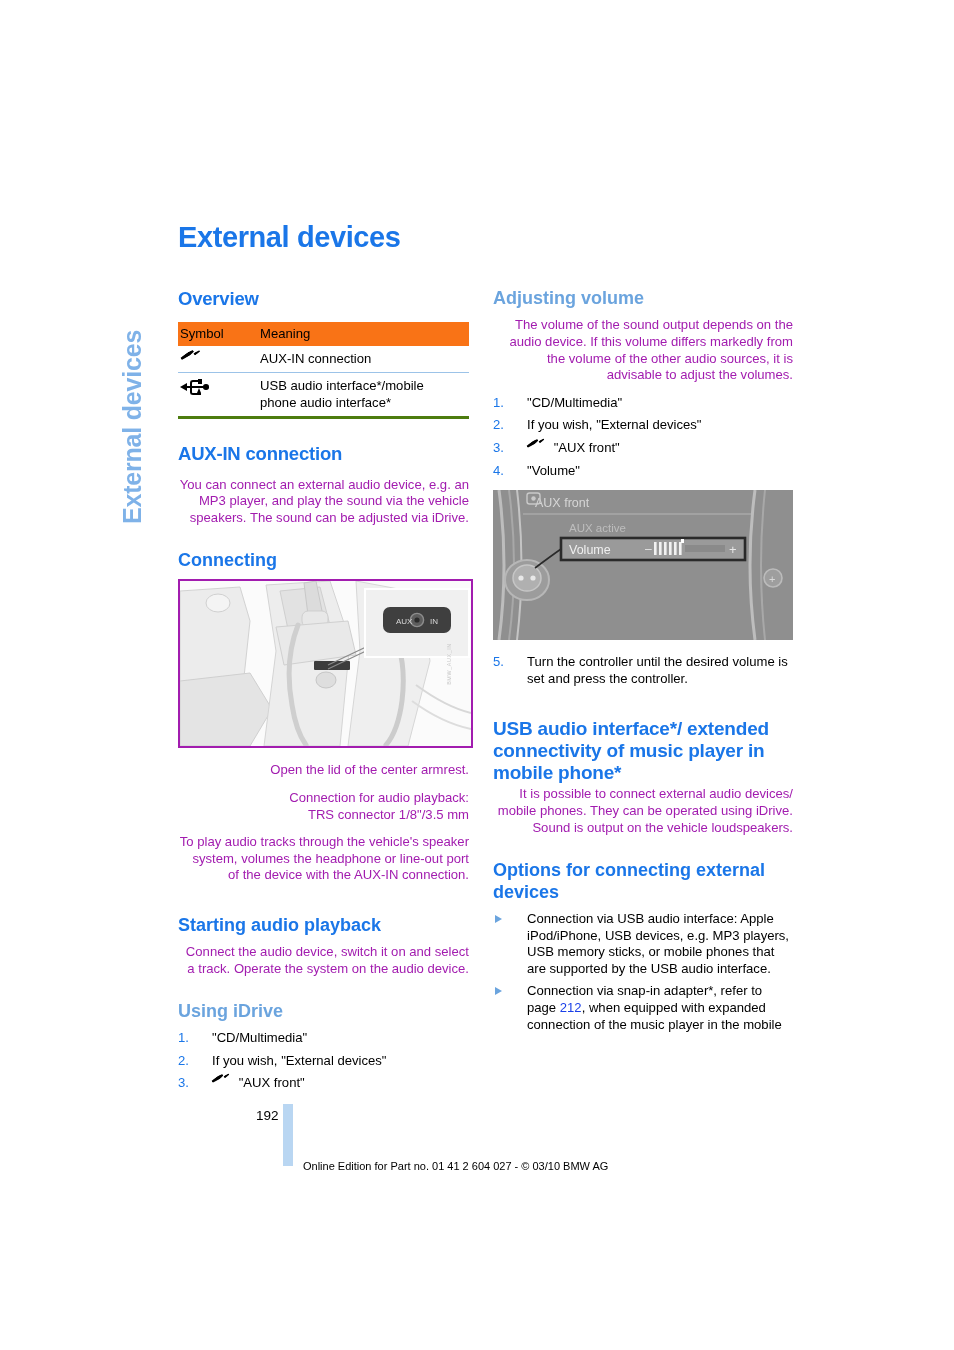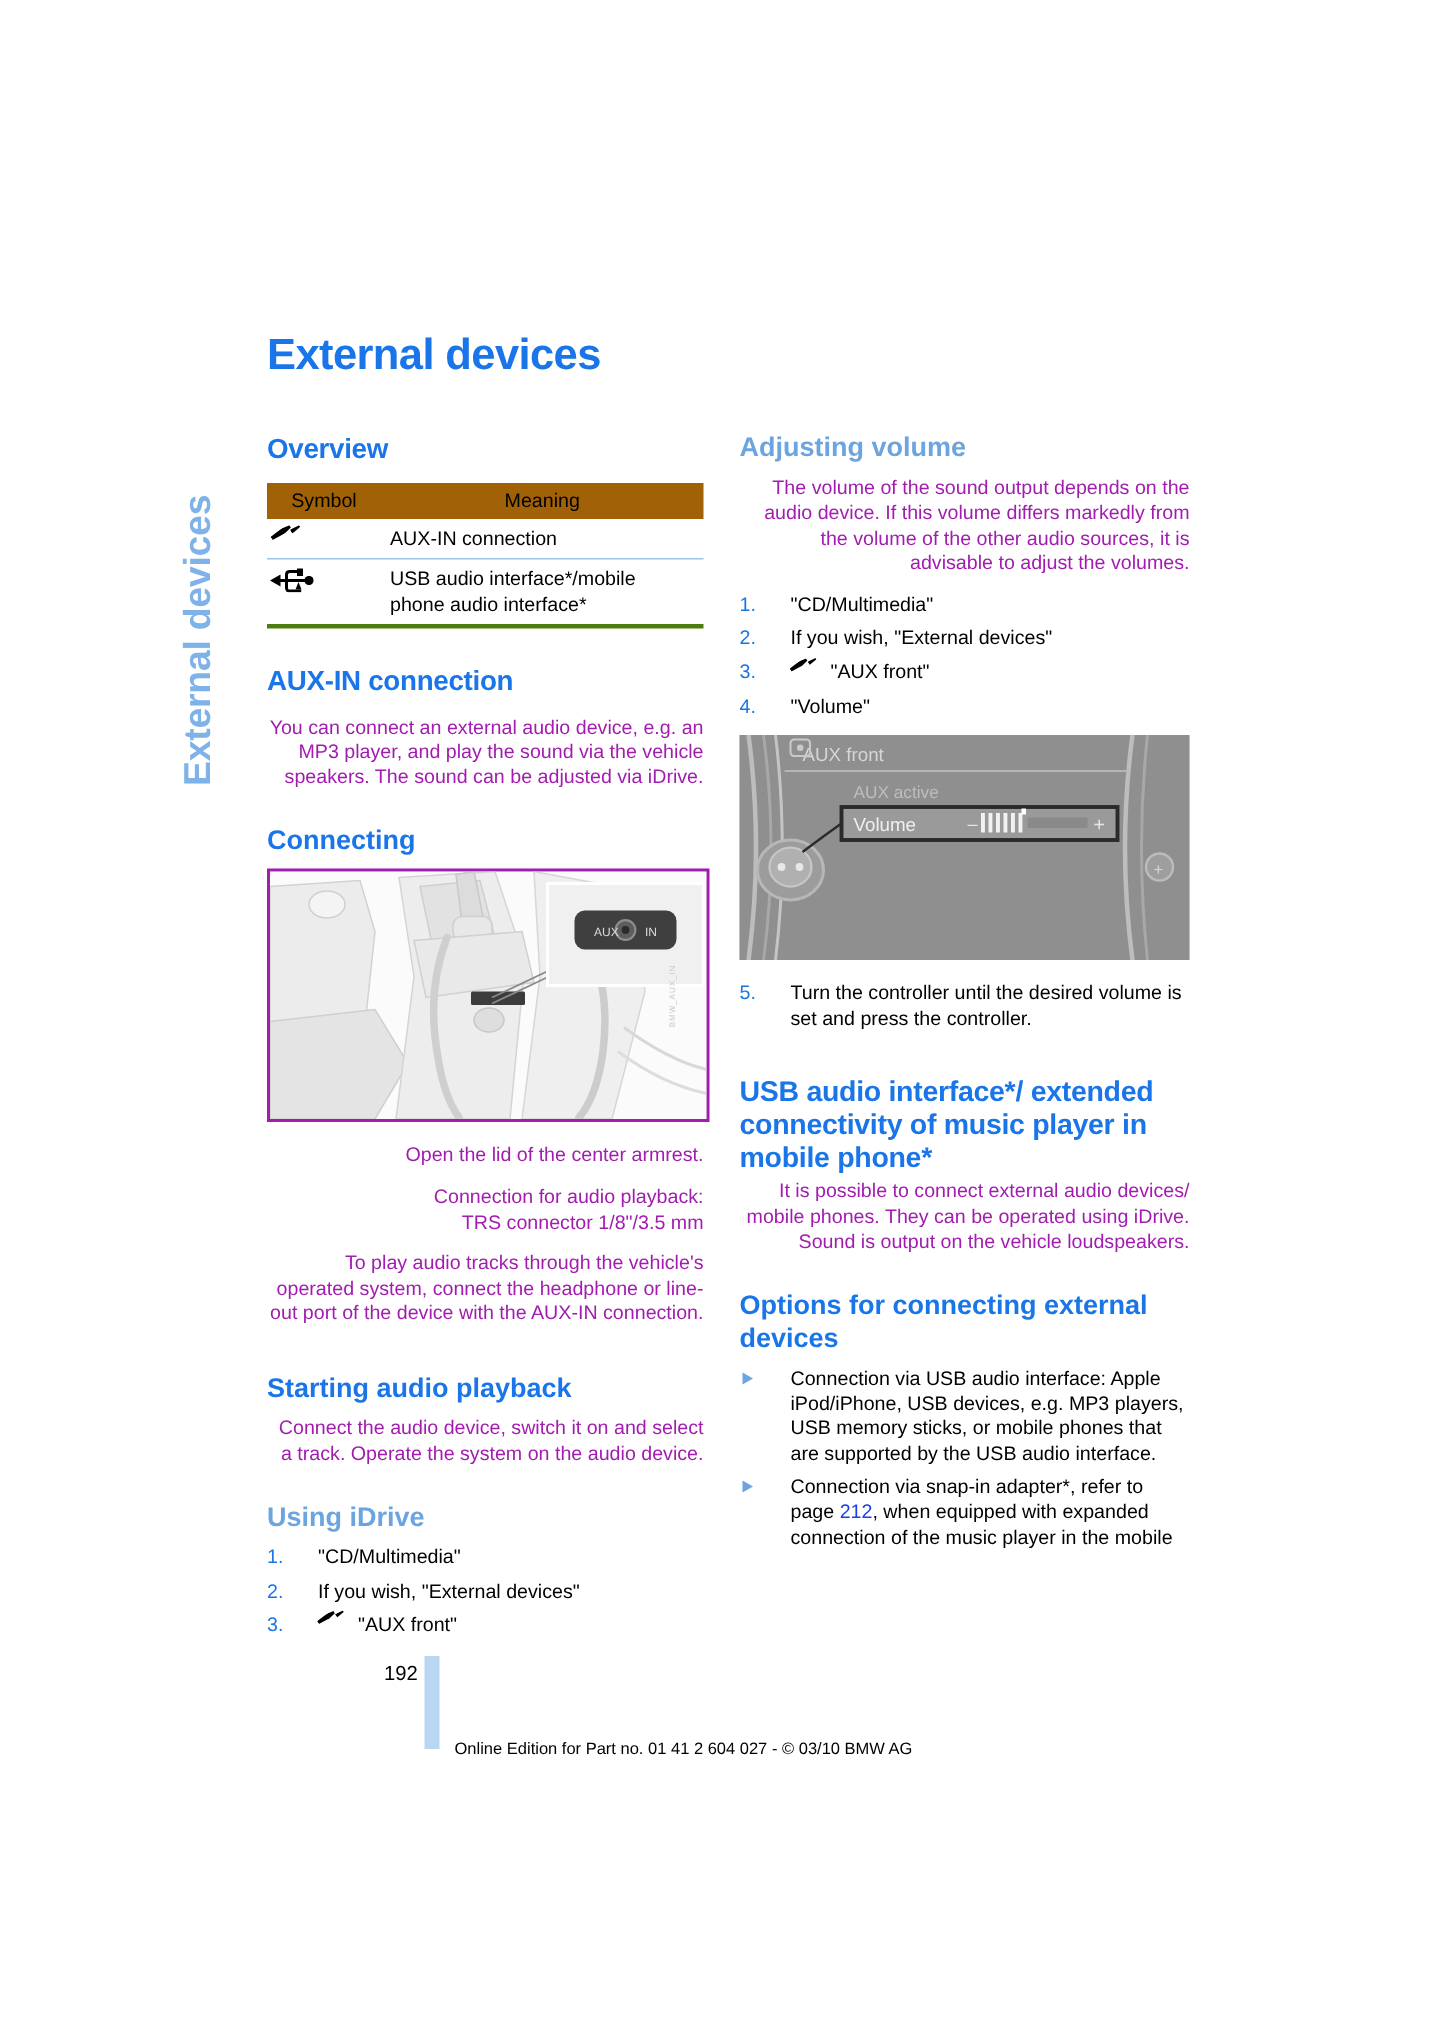--- a/index.html
+++ b/index.html
@@ -119,24 +119,24 @@
   .spacer-sm { height: 13px; }
   .spacer-md { height: 20px; }
 
   
   table.symtab {
     border-collapse: collapse;
     width: 291px;
     margin: 0 0 24px 0;
   }
   table.symtab th {
-    background: #a16207;
+    background: #f97316;
     font-size: 13.1px;
     font-weight: normal;
-    text-align: center;
+    text-align: left;
     padding: 4px 6px 4px 2px;
     color: #000;
     line-height: 16px;
   }
   table.symtab th.c1 { width: 72px; }
   table.symtab td {
     font-size: 13.1px;
     line-height: 16.4px;
     padding: 5px 6px 5px 2px;
     vertical-align: top;
@@ -423,21 +423,21 @@
             <text x="250" y="43" font-family="Liberation Sans, sans-serif" font-size="8" fill="#d9d9d9">IN</text>
           </svg>
           <div class="fig-code">BMW_AUX_IN</div>
         </div>
 
         <p class="body">Open the lid of the center armrest.</p>
         <p class="body">
           <span>Connection for audio playback:</span><br>
           <span>TRS connector 1/8"/3.5 mm</span>
         </p>
-        <p class="body">To play audio tracks through the vehicle's operated system, connect the headphone or line-out port of the device with the AUX-IN connection.</p>
+        <p class="body">To play audio tracks through the vehicle's speaker system, volumes the headphone or line-out port of the device with the AUX-IN connection.</p>
 
         <div class="spacer-md"></div>
 
         <h3 class="sub">Starting audio playback</h3>
         <p class="body">Connect the audio device, switch it on and select a track. Operate the system on the audio device.</p>
 
         <div class="spacer-sm"></div>
 
         <h3 class="sub light">Using iDrive</h3>
         <ol class="steps">

